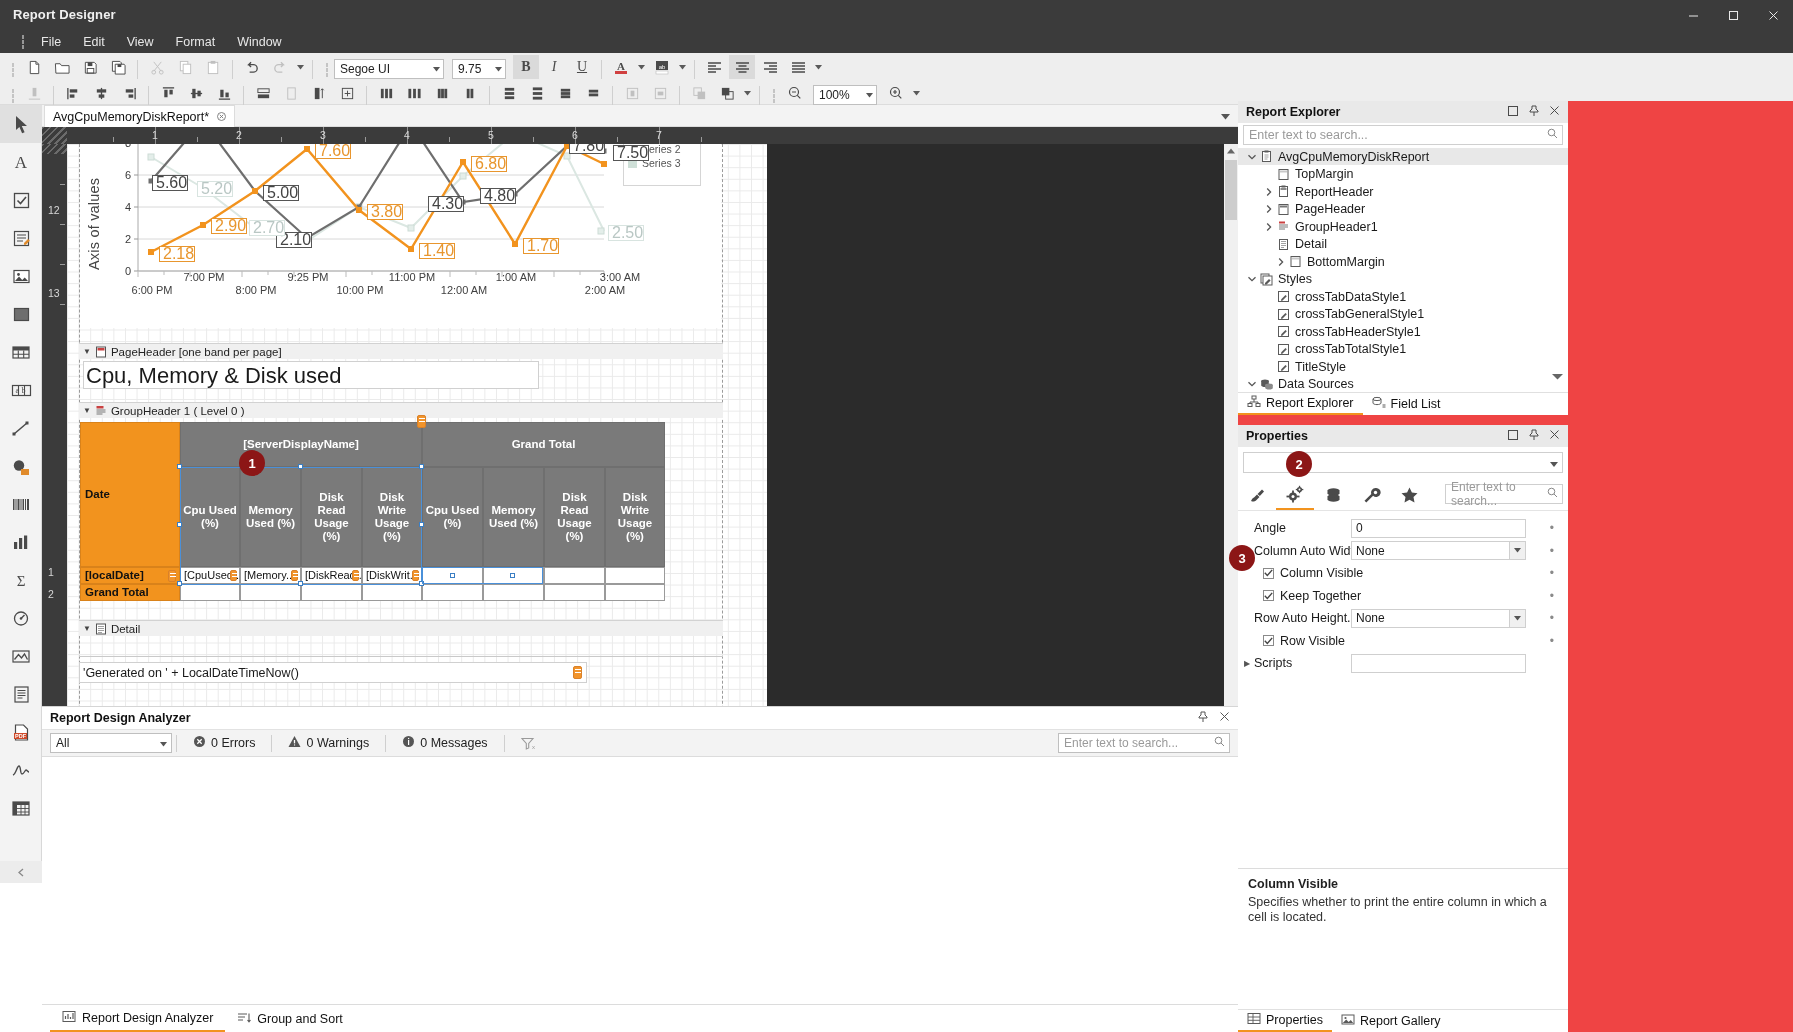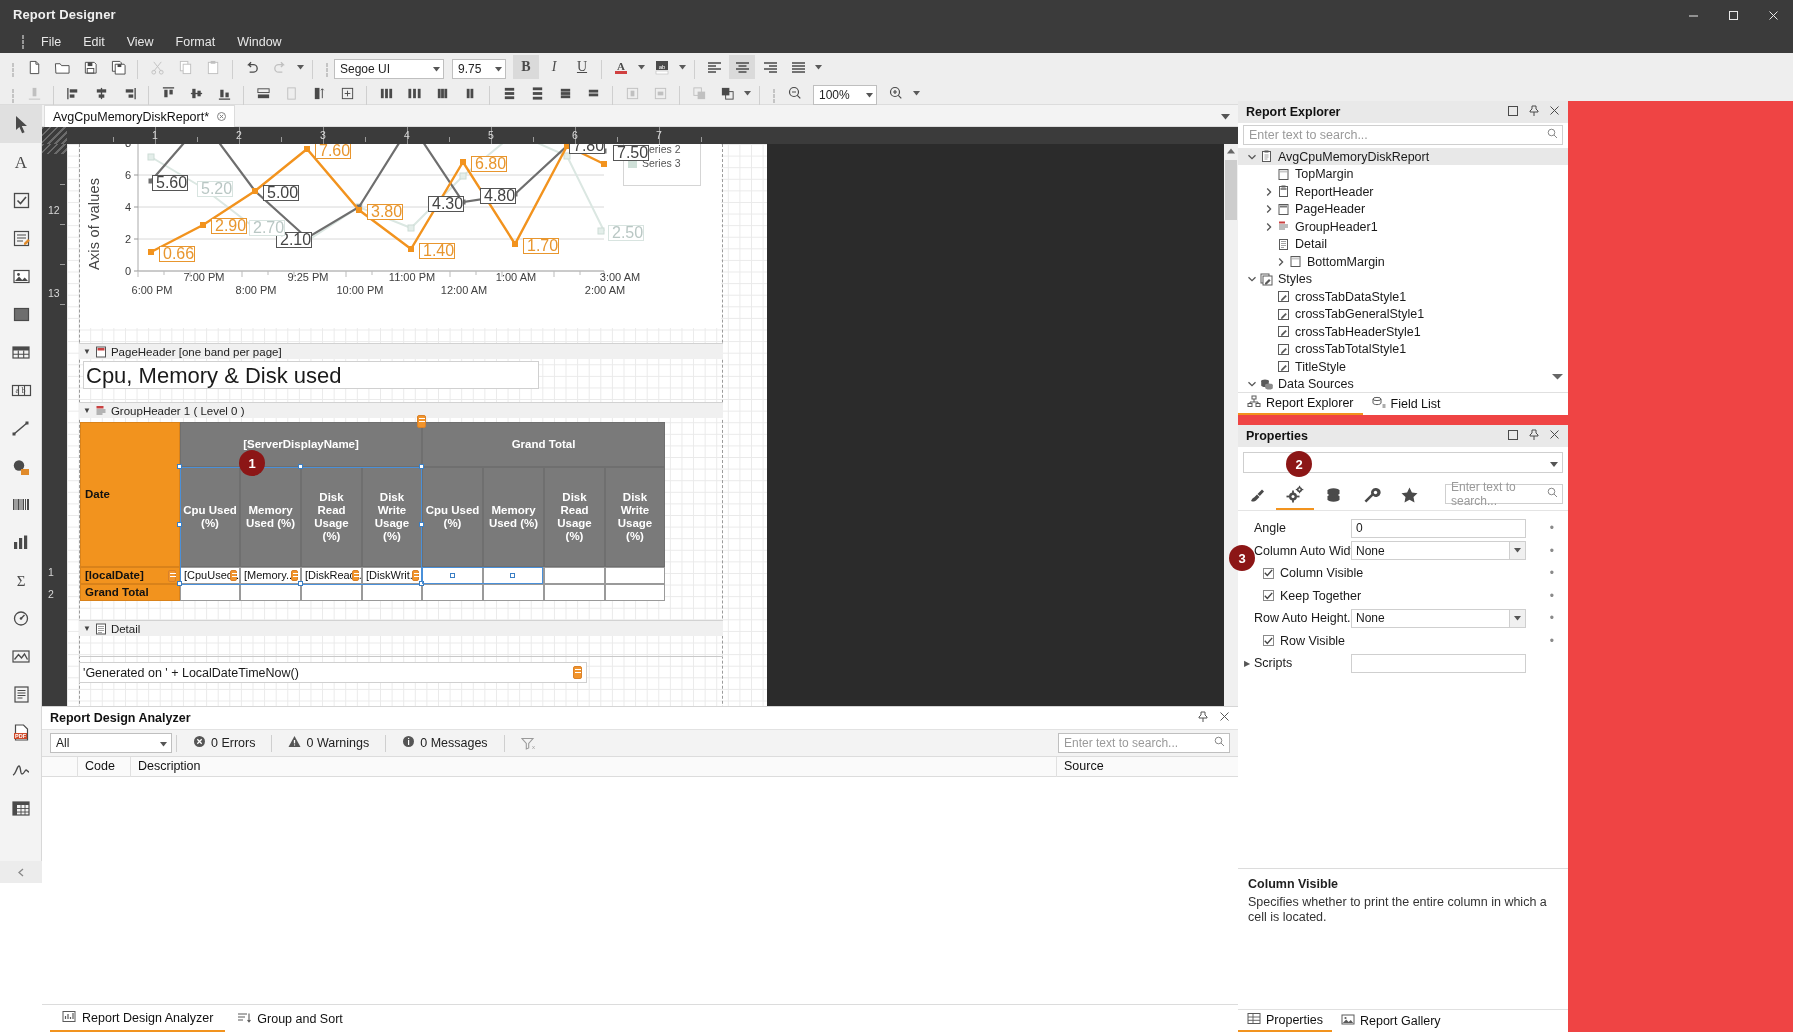--- a/index.html
+++ b/index.html
@@ -1010,21 +1010,21 @@
                 <rect x="200" y="10" width="6" height="6"></rect>
               <rect x="252" y="71" width="6" height="6"></rect>
                 <rect x="304" y="110" width="6" height="6"></rect>
               <rect x="356" y="23" width="6" height="6"></rect>
                 <rect x="408" y="105" width="6" height="6"></rect>
               <rect x="460" y="7" width="6" height="6"></rect>
                 <rect x="497" y="25" width="6" height="6"></rect>
             </g>
           </svg>
 
-          <div class="dlbl o" style="left:79px; top:110px;">0.66</div>
+          <div class="dlbl o" style="left:79px; top:110px;">2.18</div>
           <div class="dlbl o" style="left:131px; top:82px;">2.90</div>
           <div class="dlbl" style="left:183px; top:49px;">5.00</div>
           <div class="dlbl o" style="left:235px; top:7px;">7.60</div>
           <div class="dlbl o" style="left:287px; top:68px;">3.80</div>
           <div class="dlbl o" style="left:339px; top:107px;">1.40</div>
           <div class="dlbl o" style="left:391px; top:20px;">6.80</div>
           <div class="dlbl o" style="left:443px; top:102px;">1.70</div>
           <div class="dlbl" style="left:489px; top:2px;">7.80</div>
 
           <div class="dlbl" style="left:72px; top:39px;">5.60</div>
@@ -1306,30 +1306,20 @@
       </div>
       <div class="ansearch">
         <span>Enter text to search...</span>
         <span class="si"><svg width="11" height="11" viewBox="0 0 11 11">
               <circle cx="4.5" cy="4.5" r="3.3" fill="none" stroke="currentColor"></circle>
               <path d="M7 7l3 3" stroke="currentColor"></path>
             </svg></span>
       </div>
     </div>
 
-    <div class="angrid">
-      <div class="ghdr">
-        <span class="gh" style="left:43px;">Code</span>
-        <span class="gh" style="left:96px;">Description</span>
-        <span class="gh" style="left:1022px;">Source</span>
-        <span class="gsep" style="left:35px;"></span>
-        <span class="gsep" style="left:88px;"></span>
-        <span class="gsep" style="left:1014px;"></span>
-      </div>
-    </div>
 
     <div class="anfoot">
       <div class="ftab act">
         <span><svg width="14" height="13" viewBox="0 0 14 13">
               <rect x="1" y="1.5" width="12" height="10" fill="none" stroke="#5a5a5a"></rect>
               <path d="M3.5 9V6M6 9V4M8.5 9V7M11 9V3" stroke="#5a5a5a" stroke-width="1.2"></path>
             </svg></span>
         <span>Report Design Analyzer</span>
       </div>
       <div class="ftab">

